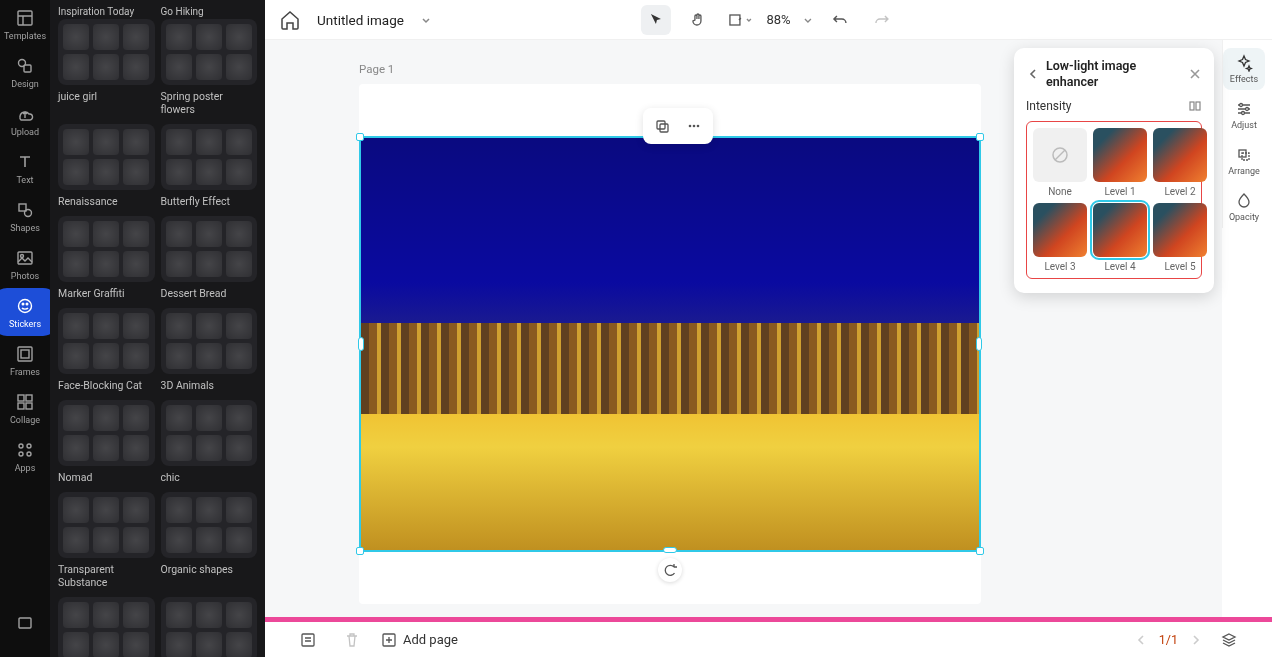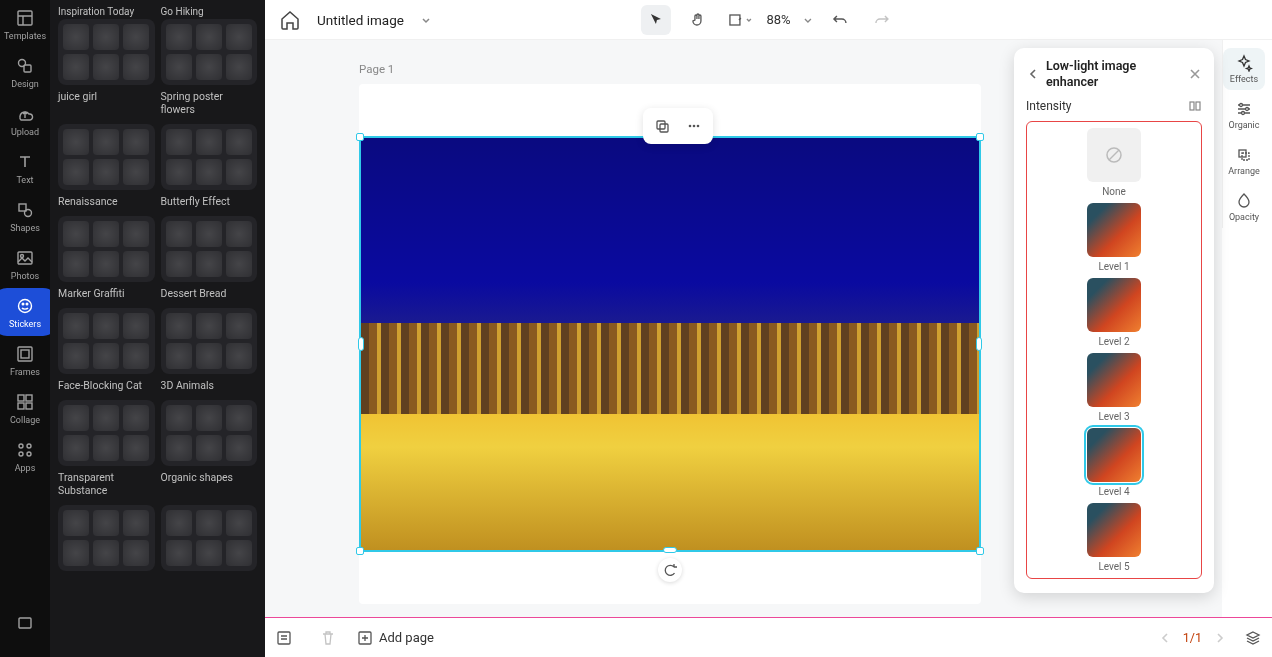--- a/index.html
+++ b/index.html
@@ -44,27 +44,27 @@
 .ctx-toolbar .icn-btn{width:30px;height:28px}
 .right-rail{position:absolute;top:40px;right:0;width:50px;background:#fff;border-left:1px solid #f0f0f0;display:flex;flex-direction:column;align-items:flex-start;padding-top:8px;gap:4px}
 .rail-item{width:42px;height:42px;display:flex;flex-direction:column;align-items:center;justify-content:center;font-size:9px;color:#555;gap:2px;border-radius:8px;cursor:pointer}
 .rail-item.active{background:#eef4f6}
 .panel{position:absolute;top:48px;right:58px;width:200px;background:#fff;border-radius:10px;box-shadow:0 4px 16px rgba(0,0,0,.15);padding:10px 12px 14px}
 .panel-head{display:flex;align-items:center;gap:6px;margin-bottom:8px}
 .panel-title{font-size:12.5px;font-weight:600;color:#222;flex:1;line-height:1.3}
 .panel-back{color:#666;cursor:pointer}
 .panel-close{color:#999;cursor:pointer}
 .panel-sub{display:flex;justify-content:space-between;align-items:flex-end;font-size:12px;color:#333;margin-bottom:8px}
-.intensity-box{border:1.5px solid #e84545;border-radius:6px;padding:6px;display:grid;grid-template-columns:repeat(1,1fr);gap:6px}
+.intensity-box{border:1.5px solid #e84545;border-radius:6px;padding:6px;display:grid;grid-template-columns:repeat(3,1fr);gap:6px}
 .int-item{display:flex;flex-direction:column;align-items:center;gap:4px;cursor:pointer}
 .int-thumb{width:54px;height:54px;border-radius:6px;background:linear-gradient(135deg,#2a5060 20%,#d04520 60%,#f08030)}
 .int-thumb.none{background:#f0f0f0;display:flex;align-items:center;justify-content:center;color:#bbb}
 .int-thumb.sel{outline:2px solid #30c9e8;outline-offset:1px}
 .int-lbl{font-size:10px;color:#666}
-.bottombar{position:absolute;bottom:0;left:265px;right:0;height:40px;background:#fff;border-top:1px solid #ec4899;display:flex;align-items:center;padding:0 4px;gap:14px}
+.bottombar{position:absolute;bottom:0;left:265px;right:0;height:40px;background:#fff;border-top:5px solid #ec4899;display:flex;align-items:center;padding:0 28px;gap:14px}
 .bb-right{margin-left:auto;display:flex;align-items:center;gap:12px}
 .add-page{display:flex;align-items:center;gap:6px;font-size:13px;color:#333;cursor:pointer}
 .pg-ind{font-size:12.5px;color:#c2410c}
 .pg-nav{color:#ccc}
 svg{display:block}
 </style>
 </head>
 <body>
 
 <div class="left-nav">
@@ -270,20 +270,44 @@
         <div class="cat">
           <div class="cat-grid">
             <div class="cat-cell"></div>
             <div class="cat-cell"></div>
             <div class="cat-cell"></div>
             <div class="cat-cell"></div>
             <div class="cat-cell"></div>
             <div class="cat-cell"></div>
           </div>
           <div class="cat-label">3D Animals</div>
+        </div>
+      </div>
+      <div class="cat-row">
+        <div class="cat">
+          <div class="cat-grid">
+            <div class="cat-cell"></div>
+            <div class="cat-cell"></div>
+            <div class="cat-cell"></div>
+            <div class="cat-cell"></div>
+            <div class="cat-cell"></div>
+            <div class="cat-cell"></div>
+          </div>
+          <div class="cat-label">Nomad</div>
+        </div>
+        <div class="cat">
+          <div class="cat-grid">
+            <div class="cat-cell"></div>
+            <div class="cat-cell"></div>
+            <div class="cat-cell"></div>
+            <div class="cat-cell"></div>
+            <div class="cat-cell"></div>
+            <div class="cat-cell"></div>
+          </div>
+          <div class="cat-label">chic</div>
         </div>
       </div>
       <div class="cat-row">
         <div class="cat">
           <div class="cat-grid">
             <div class="cat-cell"></div>
             <div class="cat-cell"></div>
             <div class="cat-cell"></div>
             <div class="cat-cell"></div>
             <div class="cat-cell"></div>
@@ -422,21 +446,21 @@
       </svg>
       <span>Effects</span>
     </div>
   <div class="rail-item">
       <svg width="18" height="18" viewBox="0 0 18 18" fill="none" stroke="#555" stroke-width="1.3">
         <path d="M3 5h12M3 9h12M3 13h12"></path>
         <circle cx="6" cy="5" r="1.5" fill="#fff"></circle>
         <circle cx="12" cy="9" r="1.5" fill="#fff"></circle>
         <circle cx="8" cy="13" r="1.5" fill="#fff"></circle>
       </svg>
-      <span>Organic</span>
+      <span>Adjust</span>
     </div>
   <div class="rail-item">
       <svg width="18" height="18" viewBox="0 0 18 18" fill="none" stroke="#555" stroke-width="1.3">
         <rect x="4" y="4" width="7" height="7"></rect>
         <rect x="7" y="7" width="7" height="7" stroke-dasharray="2 1"></rect>
       </svg>
       <span>Arrange</span>
     </div>
   <div class="rail-item">
       <svg width="18" height="18" viewBox="0 0 18 18" fill="none" stroke="#555" stroke-width="1.3">

